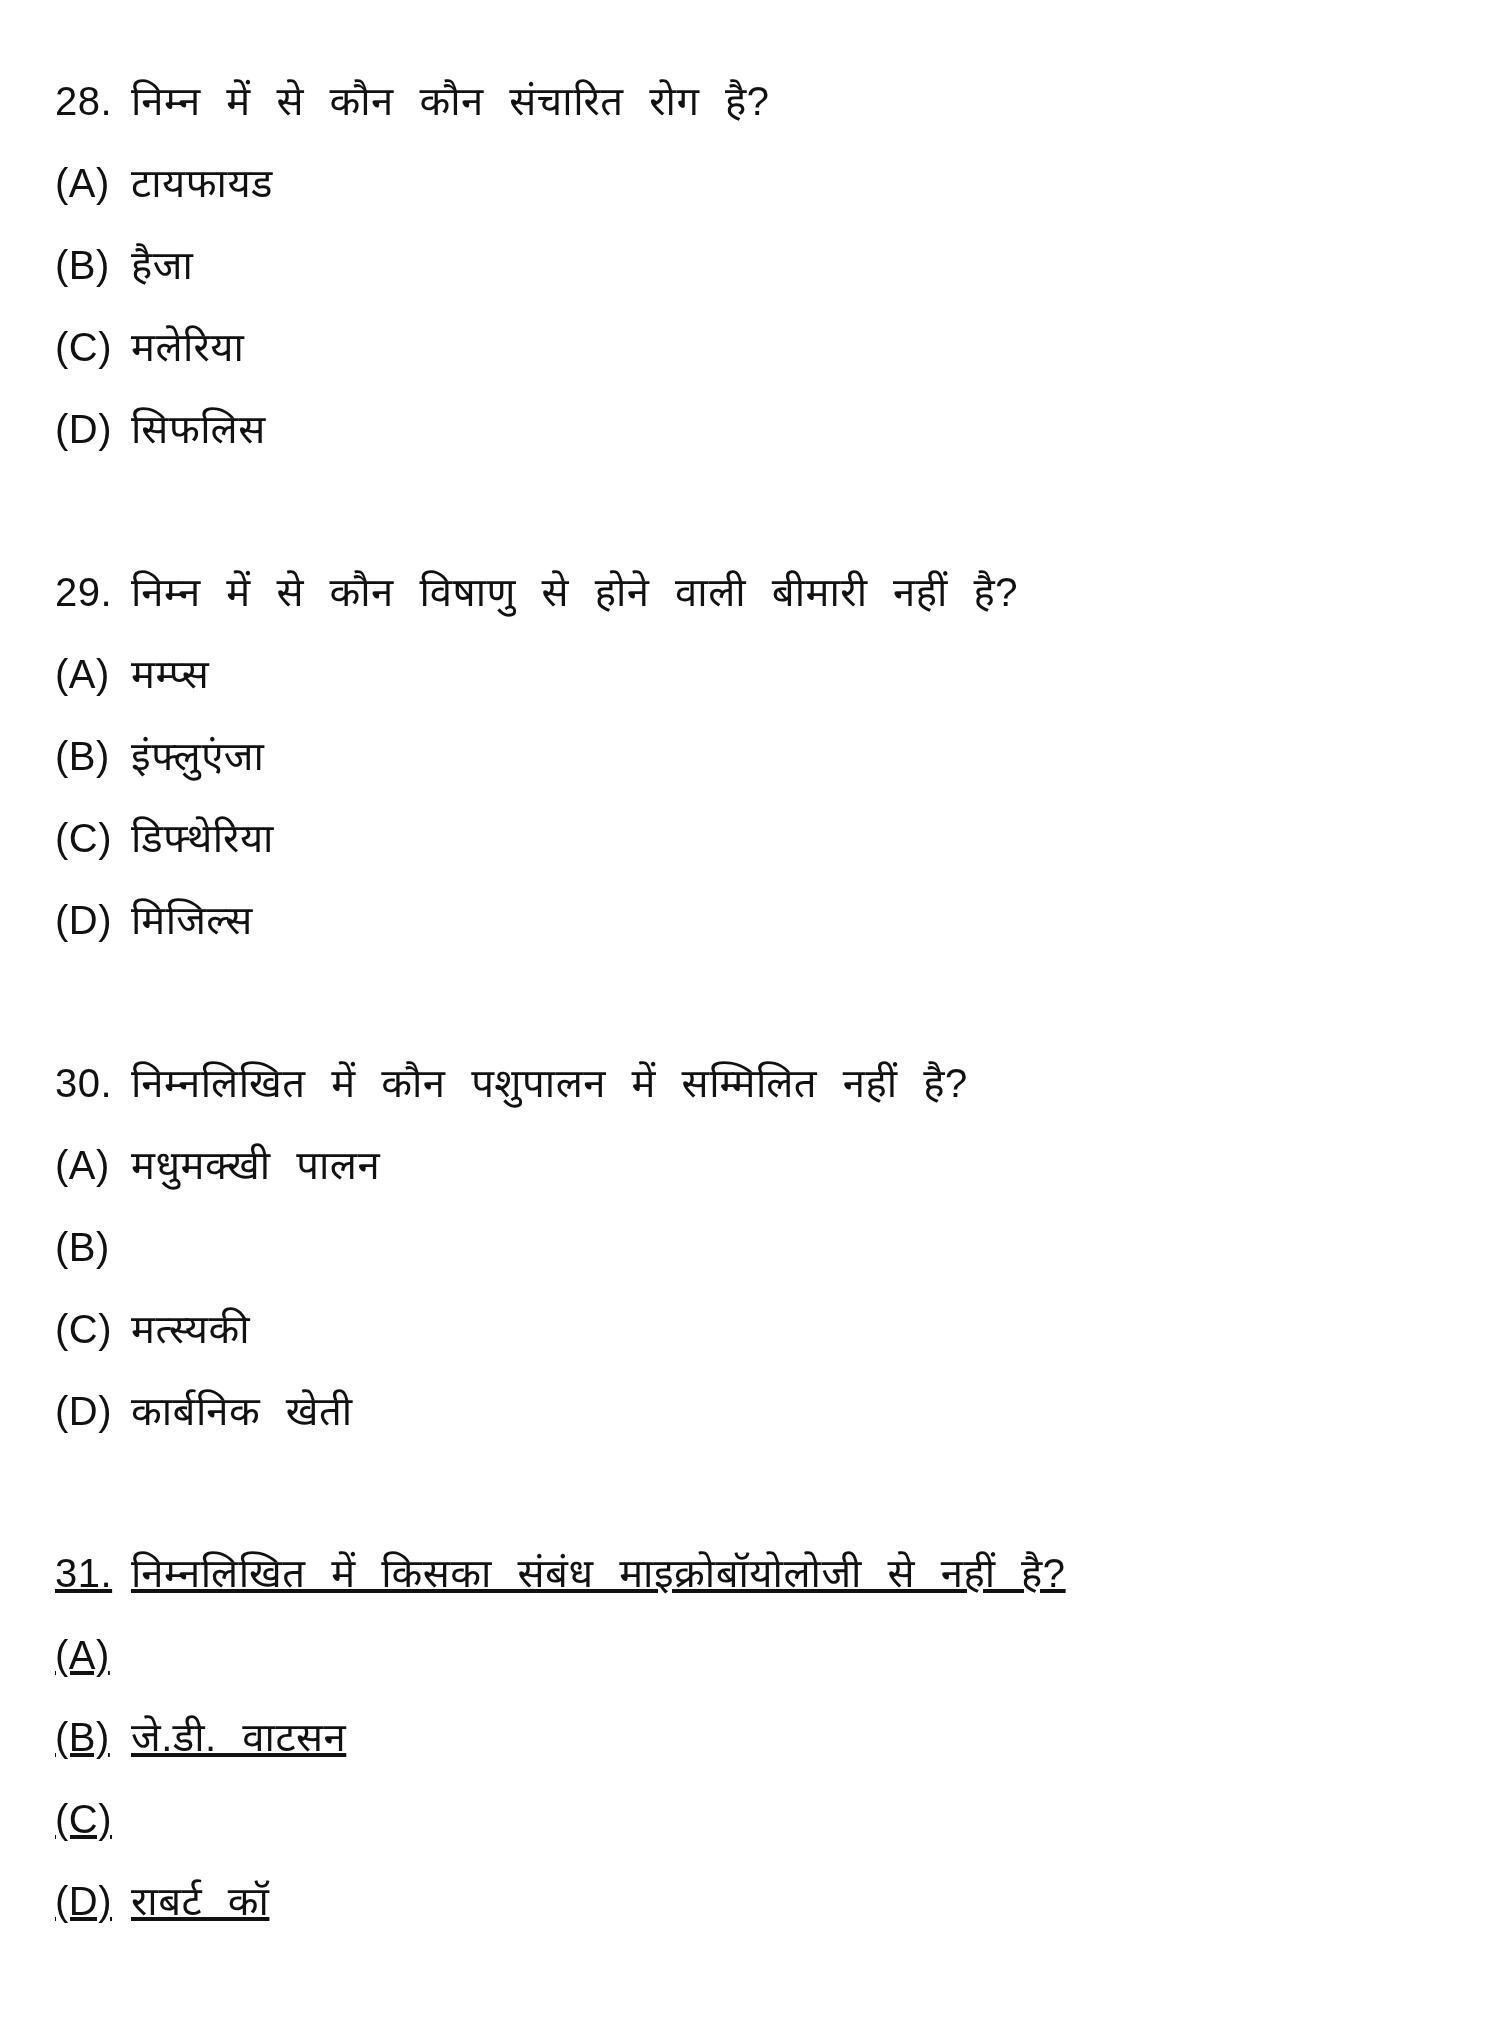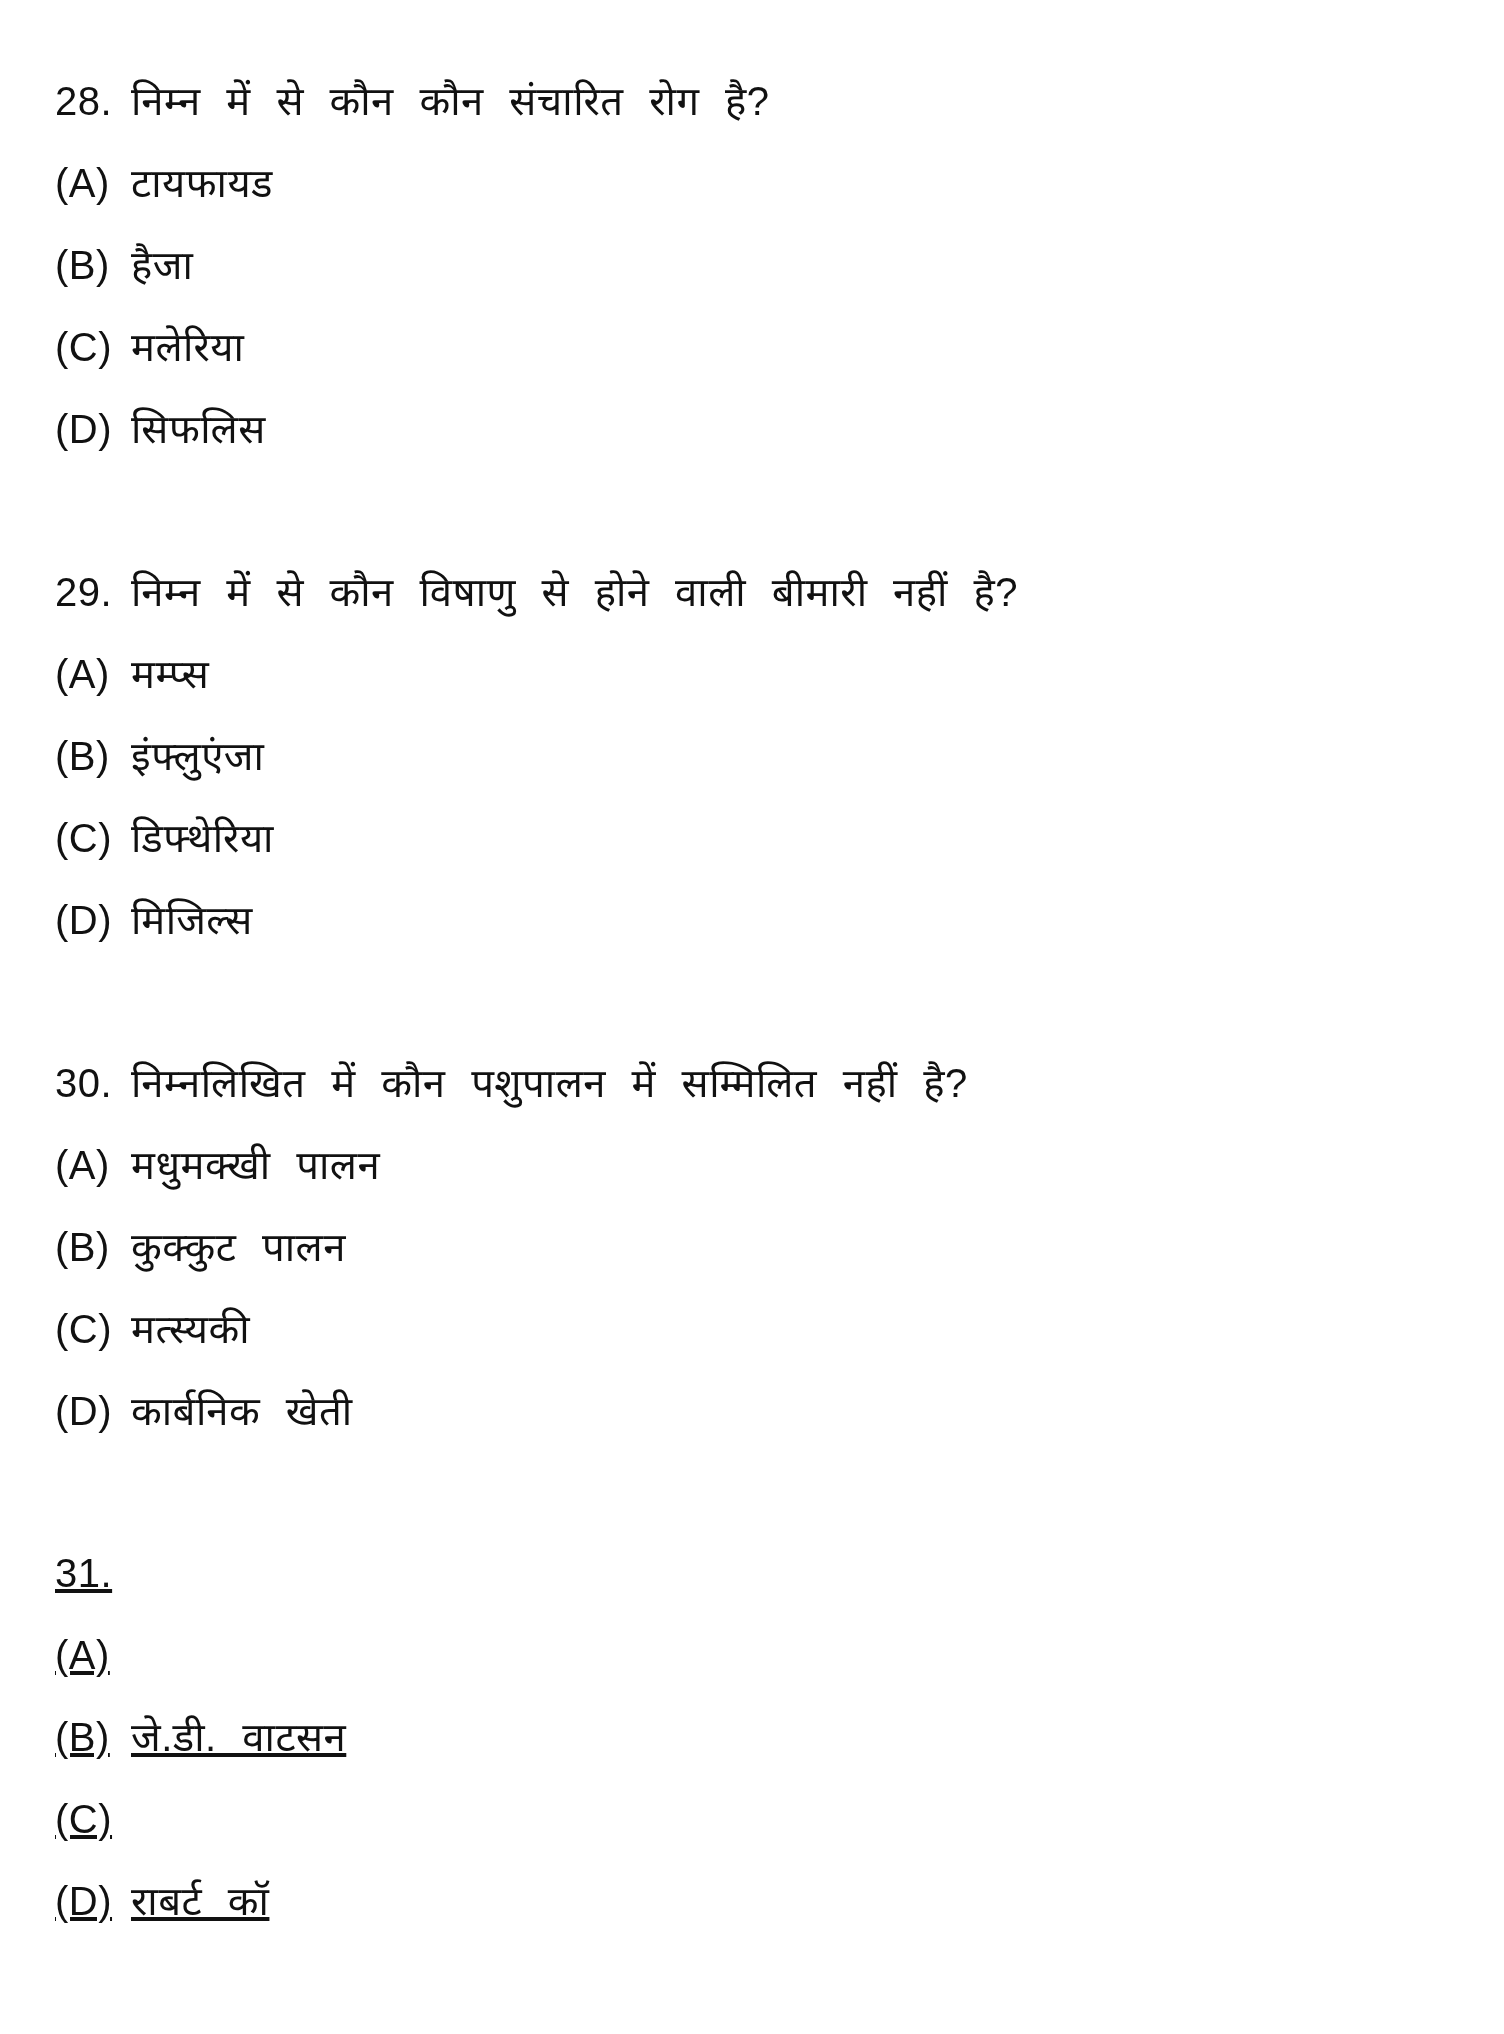--- a/index.html
+++ b/index.html
@@ -110,35 +110,35 @@
     <div class="line">
       <span class="qnum">30.</span>
       <span class="qtext">निम्नलिखित में कौन पशुपालन में सम्मिलित नहीं है?</span>
     </div>
     <div class="line">
       <span class="opt-label">(A)</span>
       <span class="opt-text">मधुमक्खी पालन</span>
     </div>
     <div class="line">
       <span class="opt-label">(B)</span>
-      <span class="opt-text">कुक्कुट पालन</span>
     </div>
     <div class="line">
       <span class="opt-label">(C)</span>
       <span class="opt-text">मत्स्यकी</span>
     </div>
     <div class="line">
       <span class="opt-label">(D)</span>
       <span class="opt-text">कार्बनिक खेती</span>
     </div>
   </div>
 
   <div class="question-block" id="q31">
     <div class="line">
       <span class="qnum">31.</span>
+      <span class="qtext">निम्नलिखित में किसका संबंध माइक्रोबॉयोलोजी से नहीं है?</span>
     </div>
     <div class="line">
       <span class="opt-label">(A)</span>
     </div>
     <div class="line">
       <span class="opt-label">(B)</span>
       <span class="opt-text">जे.डी. वाटसन</span>
     </div>
     <div class="line">
       <span class="opt-label">(C)</span>

